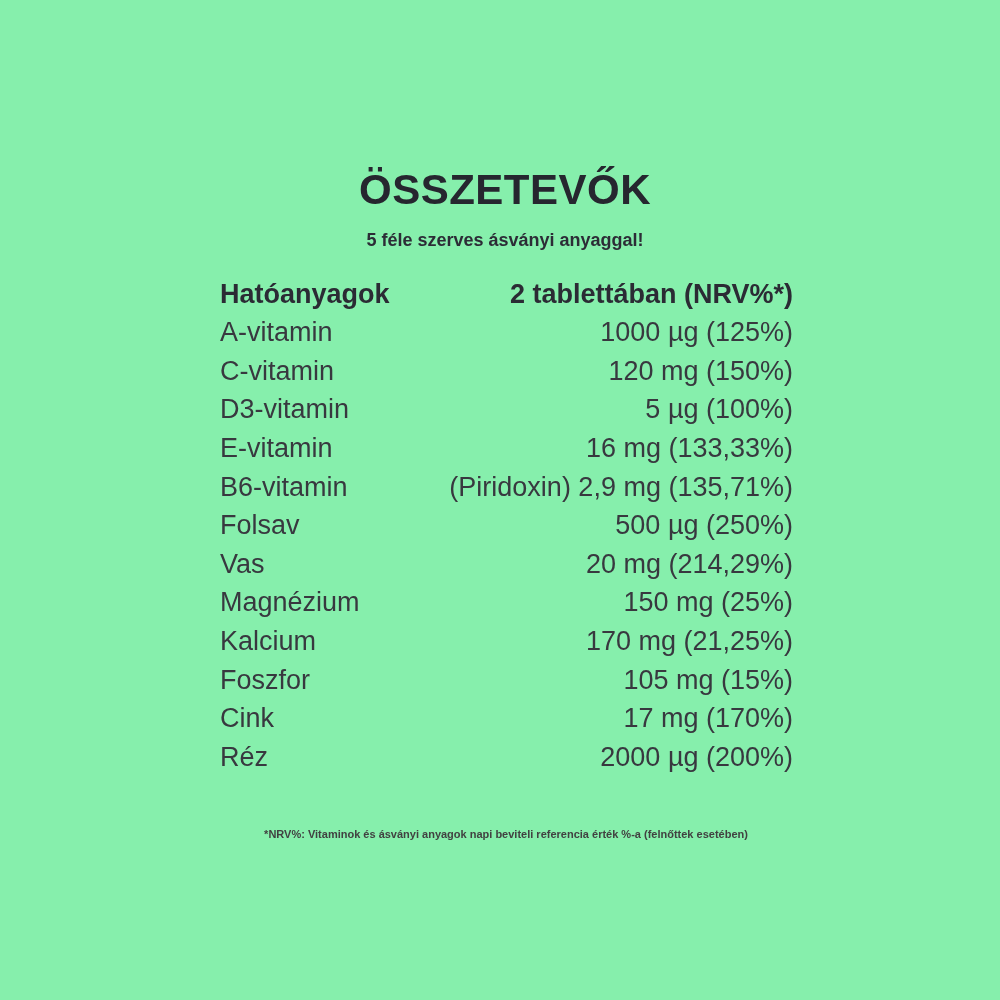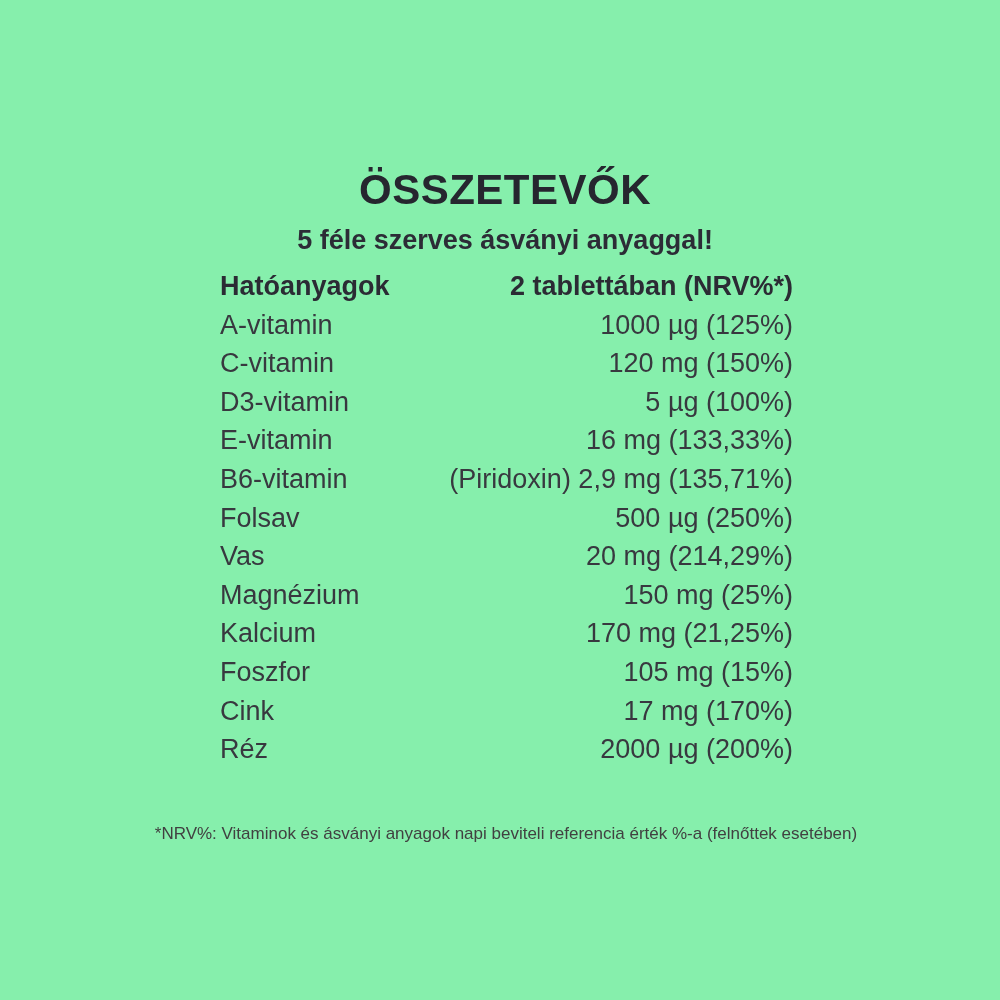--- a/index.html
+++ b/index.html
@@ -24,51 +24,51 @@
     font-size: 42px;
     line-height: 50px;
     font-weight: 600;
     letter-spacing: 0.5px;
     color: #26262f;
     padding-left: 10px;
   }
   .subtitle {
     margin: 9px 0 0 0;
     text-align: center;
-    font-size: 27px;
+    font-size: 18px;
     line-height: 32px;
     font-weight: 600;
     color: #2c2c36;
     padding-left: 10px;
   }
   .table {
     width: 573px;
     margin: 15px 0 0 220px;
   }
   .row {
     display: flex;
     justify-content: space-between;
-    align-items: flex-start;
+    align-items: flex-end;
     height: 38.6px;
     font-size: 27px;
     color: #38383f;
   }
   .row .cell { white-space: nowrap; }
   .row .name { text-align: left; }
   .row .amount { text-align: right; }
   .header-row {
     font-weight: 700;
     color: #2b2b34;
   }
   .footnote {
     margin: 50px 0 0 0;
     text-align: center;
-    font-size: 17px;
+    font-size: 11px;
     line-height: 22px;
-    font-weight: 400;
+    font-weight: 700;
     color: #414141;
     padding-left: 12px;
   }
 </style>
 </head>
 <body>
 
 <div class="page">
   <div class="content">
 

